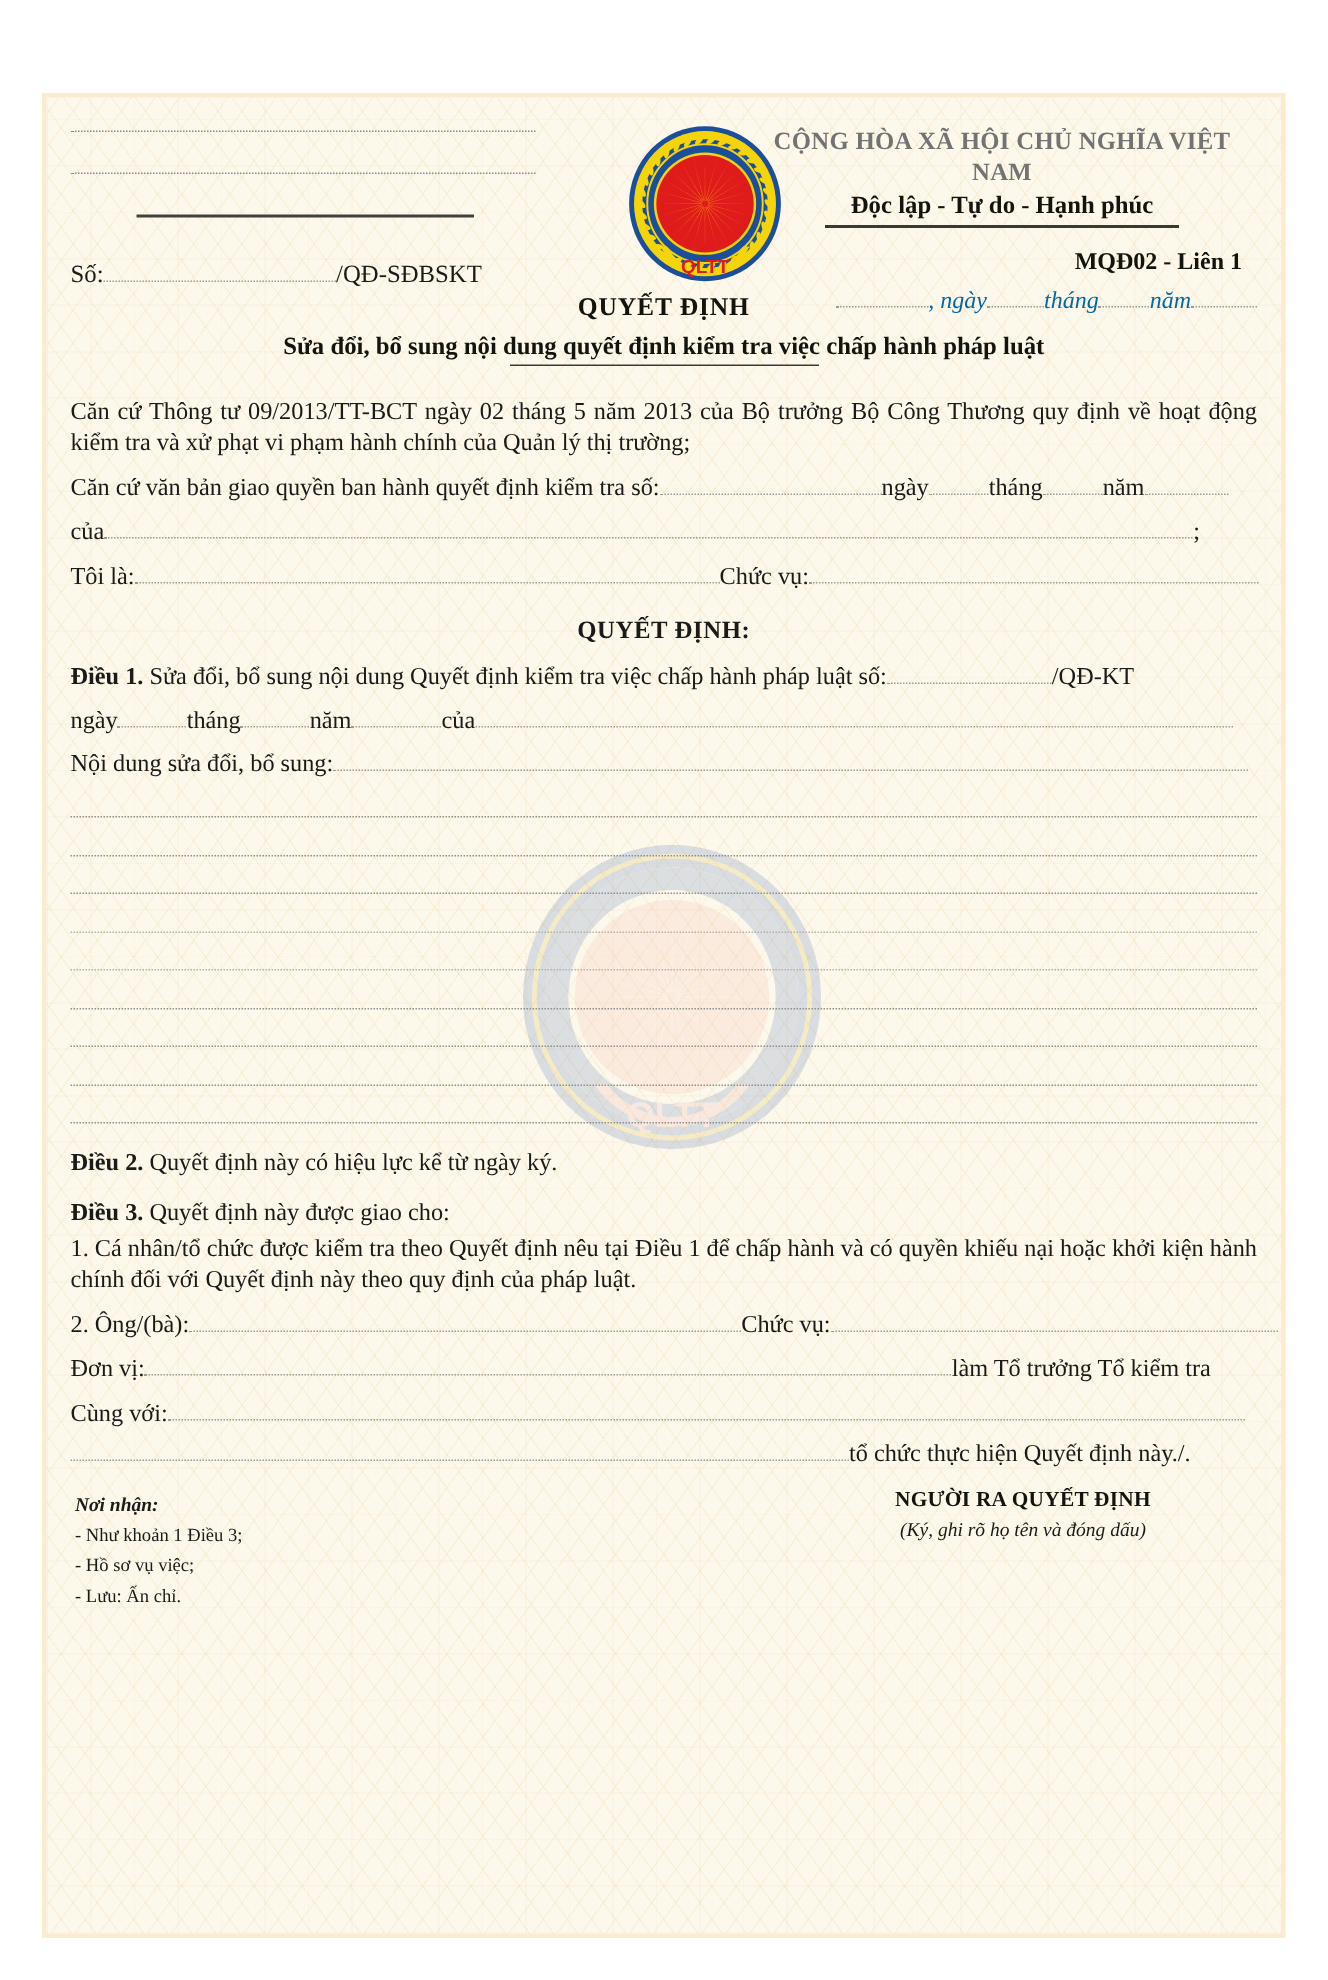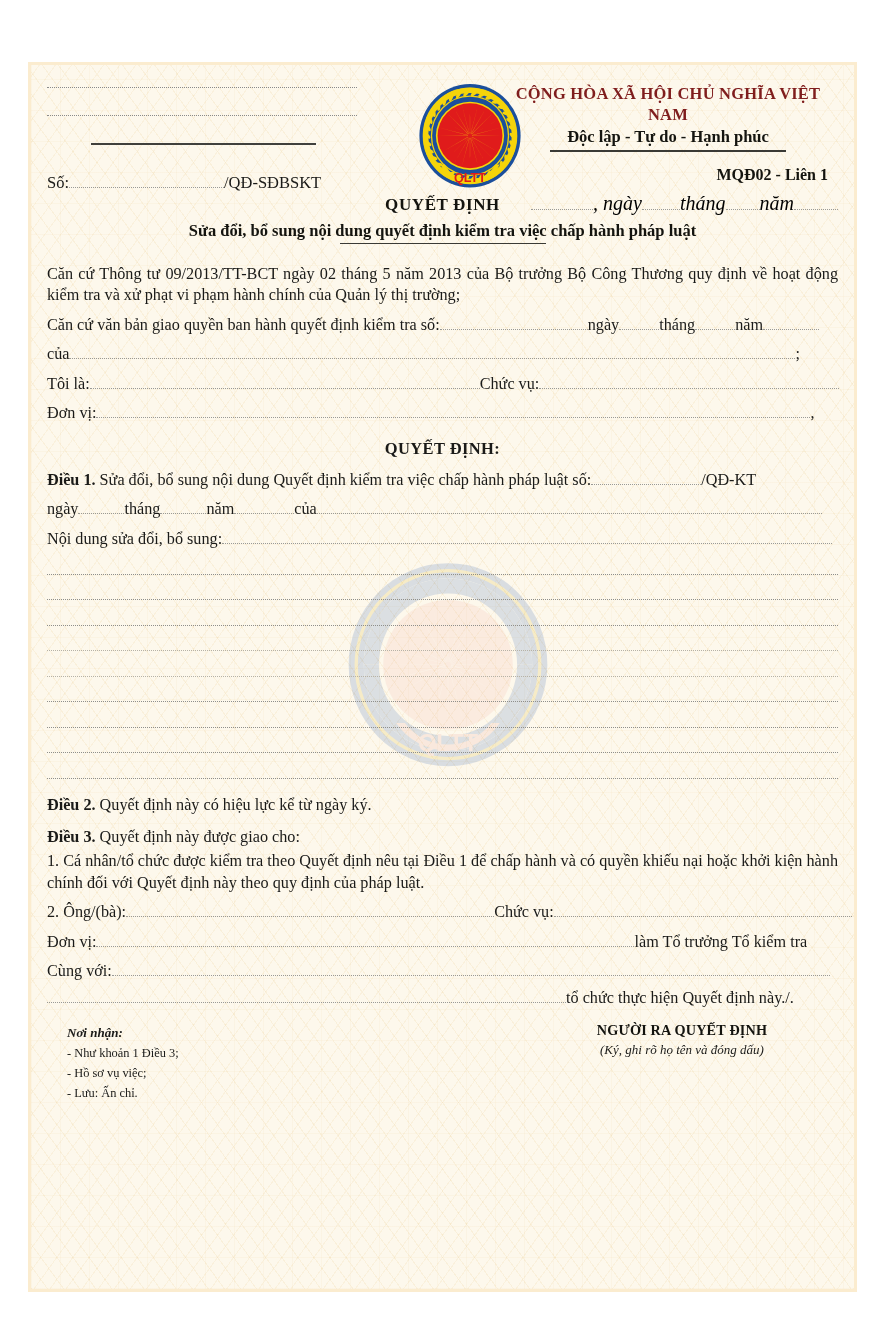--- a/index.html
+++ b/index.html
@@ -36,45 +36,45 @@
   .hdr{position:relative;height:120px;}
   .hdr-left{position:absolute;left:0;top:14px;width:310px;}
   .dotrow{height:1px;border-top:1px dotted #8a8a8a;margin-bottom:26px;}
   .solidrule{width:225px;height:0;border-top:2px solid #40403c;margin:1px 0 0 44px;}
   .soline{position:absolute;left:0;top:100px;font-size:16.5px;color:#1a1a18;white-space:nowrap;}
   .dotfill{display:inline-block;border-bottom:1px dotted #9a9a96;vertical-align:baseline;height:12px;}
 
   .hdr-emblem{position:absolute;left:368px;top:10px;width:110px;height:110px;}
 
   .hdr-right{position:absolute;right:0;top:10px;width:340px;text-align:center;}
-  .ctry{font-size:16.5px;font-weight:bold;letter-spacing:.2px;color:#7f1d1d;line-height:1.3;}
+  .ctry{font-size:16.5px;font-weight:bold;letter-spacing:.2px;color:#737373;line-height:1.3;}
   .motto{font-size:16.5px;font-weight:bold;color:#14140f;line-height:1.35;}
   .motto-rule{width:236px;height:0;border-top:2px solid #3a3a35;margin:2px auto 0 auto;}
   .lien{font-size:16px;font-weight:bold;text-align:right;margin:14px 10px 0 0;color:#14140f;}
-  .datel{font-size:20px;font-style:italic;text-align:right;margin-top:8px;color:#000000;white-space:nowrap;}
+  .datel{font-size:16px;font-style:italic;text-align:right;margin-top:8px;color:#0369a1;white-space:nowrap;}
 
   
   .t1{text-align:center;font-size:17px;font-weight:bold;letter-spacing:.6px;margin-top:2px;color:#14140f;}
   .t2{text-align:center;font-size:16.5px;font-weight:bold;margin-top:6px;color:#14140f;}
   .t2-rule{width:206px;height:0;border-top:1.6px solid #3a3a35;margin:2px auto 0 auto;}
 
   
   .body{font-size:16.2px;line-height:1.32;color:#1a1a18;margin-top:20px;}
   .p{margin:0 0 2px 0;text-align:justify;}
   .fl{margin:8px 0 0 0;white-space:nowrap;}
   .b{font-weight:bold;}
   .qd{text-align:center;font-size:16.5px;font-weight:bold;margin:14px 0 10px 0;letter-spacing:.4px;}
 
   
   .bl{height:1px;border-top:1px dotted #8f8f8b;margin:23.5px 0 0 0;}
   .bl.soft{border-top:1px dotted #b6b2a6;}
 
   
   .foot{position:relative;margin-top:12px;height:90px;}
-  .nn{position:absolute;left:20px;top:0;font-size:12.4px;line-height:1.62;color:#1a1a18;}
+  .nn{position:absolute;left:3px;top:0;font-size:12.4px;line-height:1.62;color:#1a1a18;}
   .nn .h{font-weight:bold;font-style:italic;font-size:13px;}
   .sg{position:absolute;left:470px;top:0;width:330px;text-align:center;}
   .sg .h{font-size:14.2px;font-weight:bold;letter-spacing:.2px;color:#14140f;}
   .sg .s{font-size:13px;font-style:italic;margin-top:3px;color:#1a1a18;}
 </style>
 </head>
 <body>
 
 <div class="page">
   <div class="tex"></div>
@@ -248,23 +248,20 @@
       </div>
 
       <div class="fl">
         <span>của</span><span class="dotfill" style="width:726px"></span><span>;</span>
       </div>
 
       <div class="fl">
         <span>Tôi là:</span><span class="dotfill" style="width:390px"></span><span>Chức vụ:</span><span class="dotfill" style="width:300px"></span>
       </div>
 
-      <div class="fl">
-        <span>Đơn vị:</span><span class="dotfill" style="width:714px"></span><span>,</span>
-      </div>
 
       <div class="qd">QUYẾT ĐỊNH:</div>
 
       <div style="white-space:nowrap;">
         <span class="b">Điều 1.</span>
         <span>Sửa đổi, bổ sung nội dung Quyết định kiểm tra việc chấp hành pháp luật số:</span><span class="dotfill" style="width:110px"></span><span>/QĐ-KT</span>
       </div>
 
       <div class="fl">
         <span>ngày</span><span class="dotfill" style="width:46px"></span><span>tháng</span><span class="dotfill" style="width:46px"></span><span>năm</span><span class="dotfill" style="width:60px"></span><span>của</span><span class="dotfill" style="width:505px"></span>

